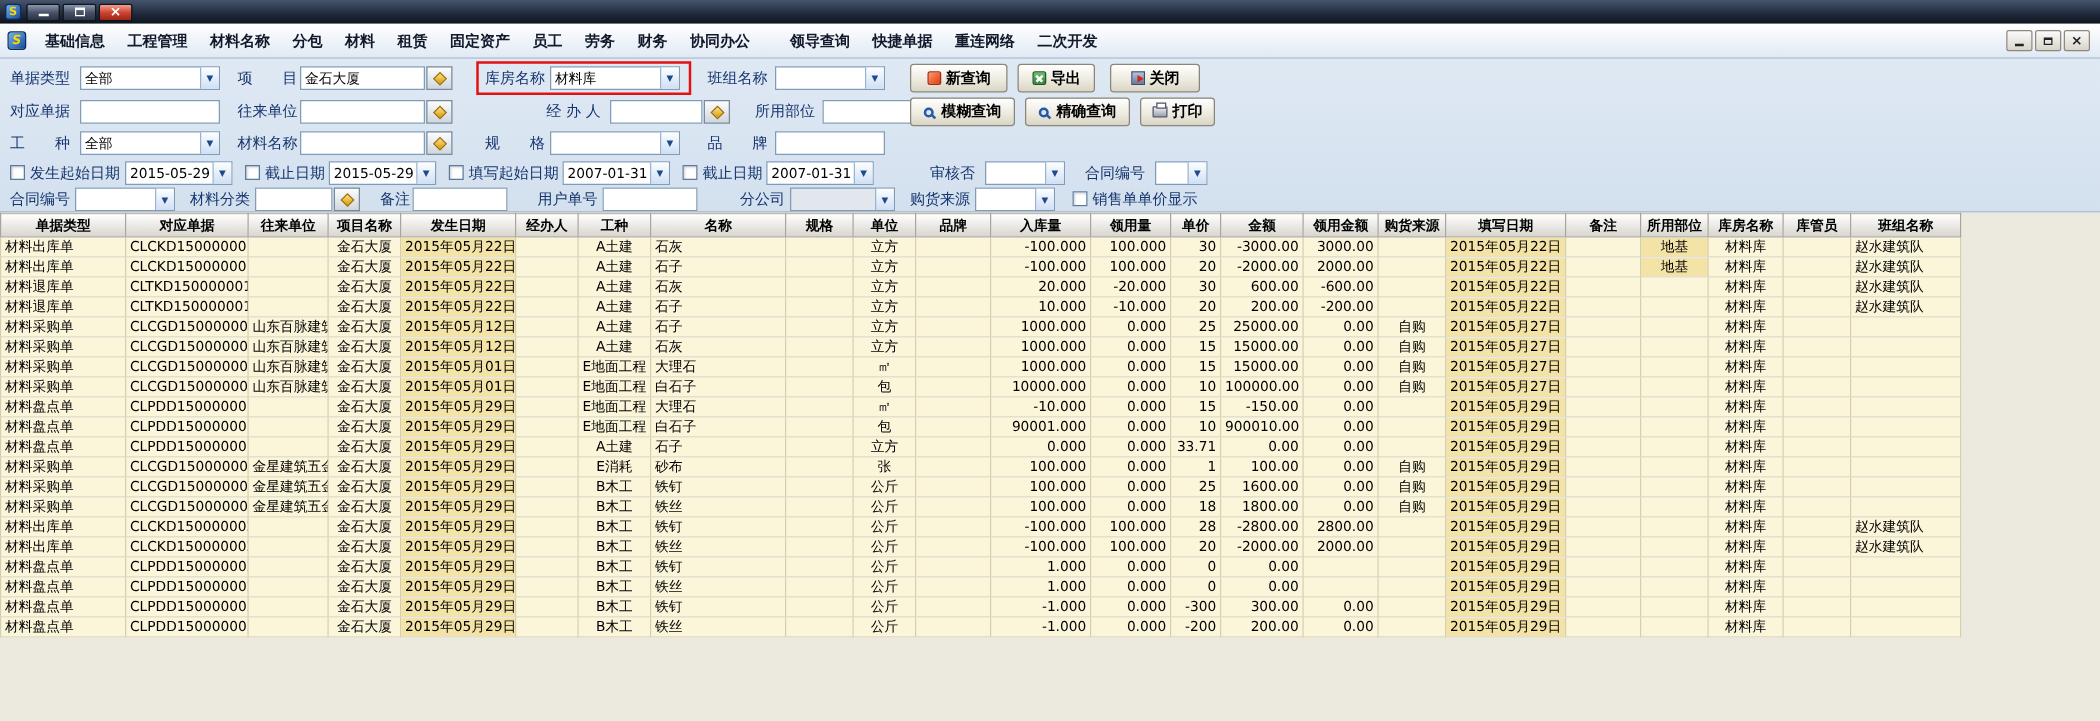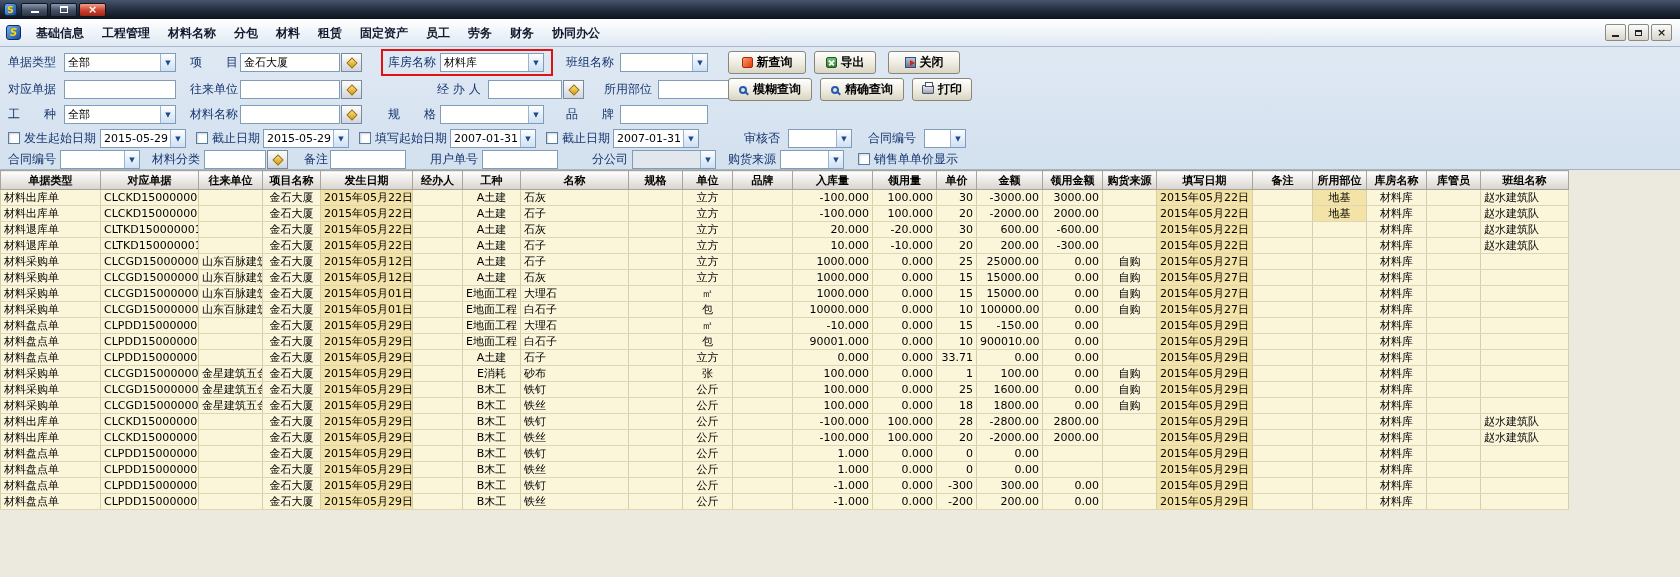--- a/index.html
+++ b/index.html
@@ -142,20 +142,26 @@
           <span class="menu-item">工程管理</span>
           <span class="menu-item">材料名称</span>
           <span class="menu-item">分包</span>
           <span class="menu-item">材料</span>
           <span class="menu-item">租赁</span>
           <span class="menu-item">固定资产</span>
           <span class="menu-item">员工</span>
           <span class="menu-item">劳务</span>
           <span class="menu-item">财务</span>
           <span class="menu-item">协同办公</span>
+        </span>
+        <span class="menu-group">
+          <span class="menu-item">领导查询</span>
+          <span class="menu-item">快捷单据</span>
+          <span class="menu-item">重连网络</span>
+          <span class="menu-item">二次开发</span>
         </span>
       </div>
     <span class="mdi-controls">
       <span class="mdi-btn">
           <span class="glyph-min-d"></span>
         </span>
       <span class="mdi-btn">
           <span class="glyph-max-d"></span>
         </span>
       <span class="mdi-btn">
@@ -484,21 +490,21 @@
             <td style="text-align: center;"></td>
             <td style="text-align: center;">A土建</td>
             <td style="text-align: left;">石子</td>
             <td style="text-align: left;"></td>
             <td style="text-align: center;">立方</td>
             <td style="text-align: left;"></td>
             <td style="text-align: right;">10.000</td>
             <td style="text-align: right;">-10.000</td>
             <td style="text-align: right;">20</td>
             <td style="text-align: right;">200.00</td>
-            <td style="text-align: right;">-300.00</td>
+            <td style="text-align: right;">-200.00</td>
             <td style="text-align: center;"></td>
             <td class="hl" style="text-align: center;">2015年05月22日</td>
             <td style="text-align: left;"></td>
             <td style="text-align: center;"></td>
             <td style="text-align: center;">材料库</td>
             <td style="text-align: left;"></td>
             <td style="text-align: left;">赵水建筑队</td>
           </tr>
           <tr>
             <td style="text-align: left;">材料采购单</td>

